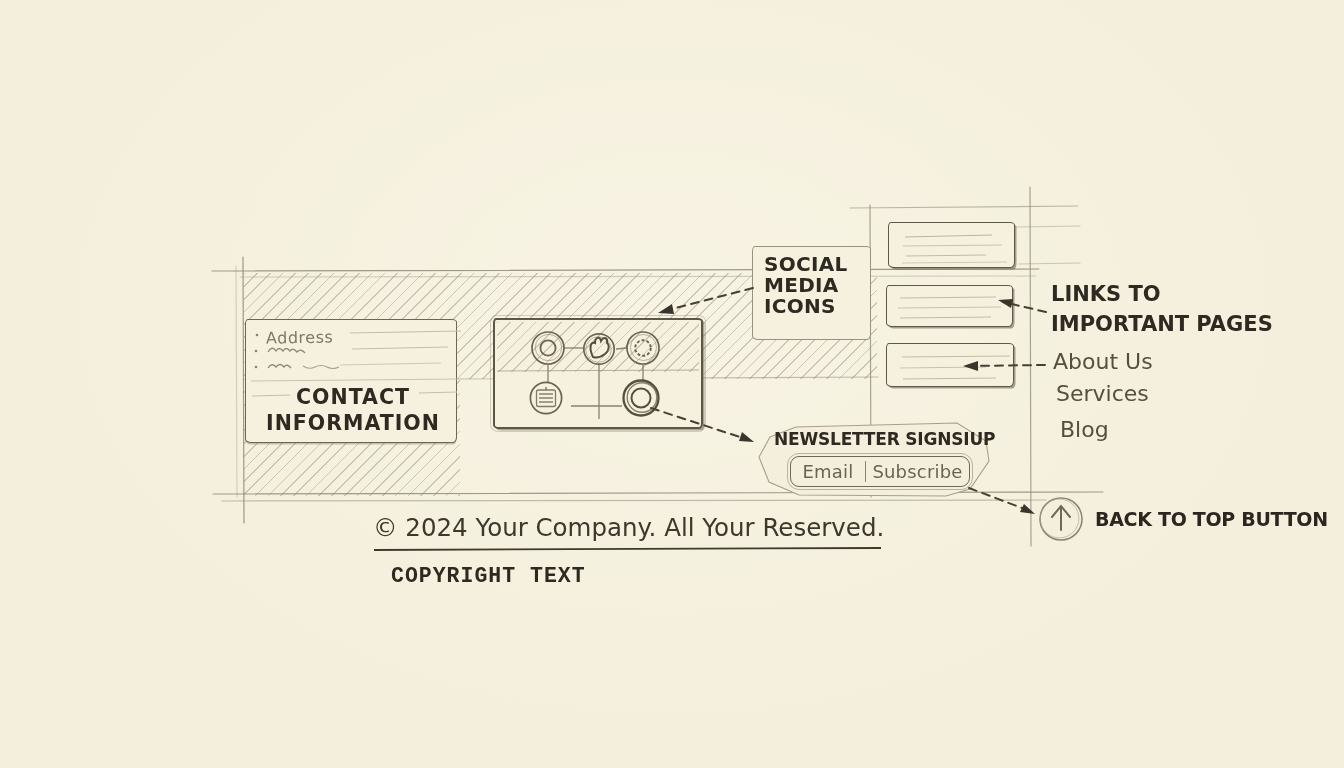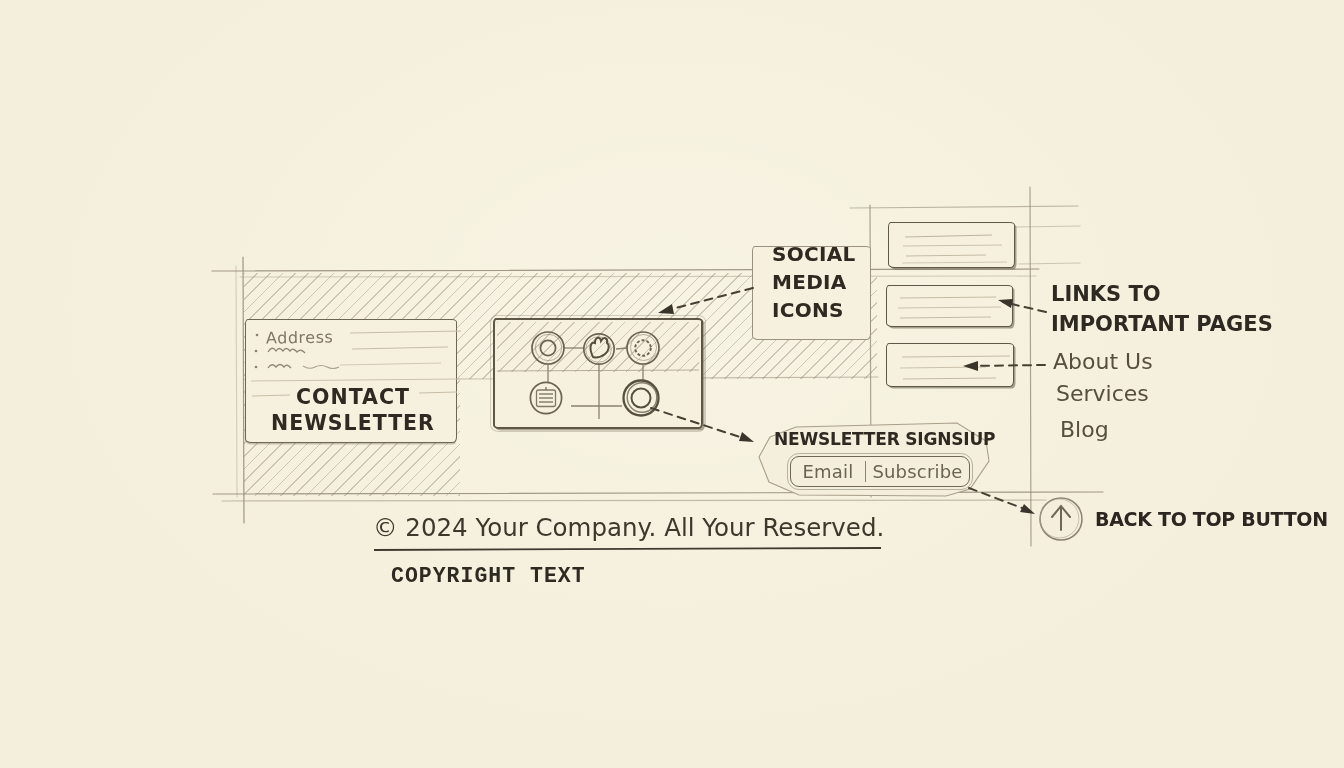--- a/index.html
+++ b/index.html
@@ -175,23 +175,23 @@
         <line x1="1061" y1="530" x2="1061" y2="507"></line>
         <polyline points="1052,517 1061,506 1070,517"></polyline>
       </g>
     </g>
 
     <line x1="374" y1="550" x2="881" y2="548" stroke="#3f3930" stroke-width="1.8"></line>
   </svg>
 
   <div class="txt z5" style="left:266px;top:328px;font-size:16px;color:#7f7766;letter-spacing:.5px;transform:rotate(-1deg);">Address</div>
 
-  <div class="txt z5 bold-label" style="left:258px;top:384px;width:190px;text-align:center;font-size:20.5px;line-height:26px;letter-spacing:1px;">CONTACT NEWSLETTER</div>
-
-  <div class="txt z5 bold-label" style="left:764px;top:240px;width:100px;font-size:20px;line-height:28px;letter-spacing:.3px;margin-left:8px;">SOCIAL MEDIA ICONS</div>
+  <div class="txt z5 bold-label" style="left:258px;top:384px;width:190px;text-align:center;font-size:20.5px;line-height:26px;letter-spacing:1px;">CONTACT INFORMATION</div>
+
+  <div class="txt z5 bold-label" style="left:764px;top:254px;width:100px;font-size:20px;line-height:21px;letter-spacing:.3px;">SOCIAL MEDIA ICONS</div>
 
   <div class="txt z5 bold-label" style="left:1051px;top:279px;width:245px;font-size:21px;line-height:30px;">LINKS TO IMPORTANT PAGES</div>
 
   <div class="txt z5 hand" style="left:1053px;top:349px;font-size:22px;text-align:right;">About Us</div>
   <div class="txt z5 hand" style="left:1056px;top:381px;font-size:22px;">Services</div>
   <div class="txt z5 hand" style="left:1060px;top:417px;font-size:22px;">Blog</div>
 
   <div class="txt z5 bold-label nowrap" style="left:774px;top:429px;font-size:17px;letter-spacing:-.2px;">NEWSLETTER SIGNSIUP</div>
 
   <div class="abs z5 newsletter-input" style="left:790px;top:456px;width:178px;height:29px;">

